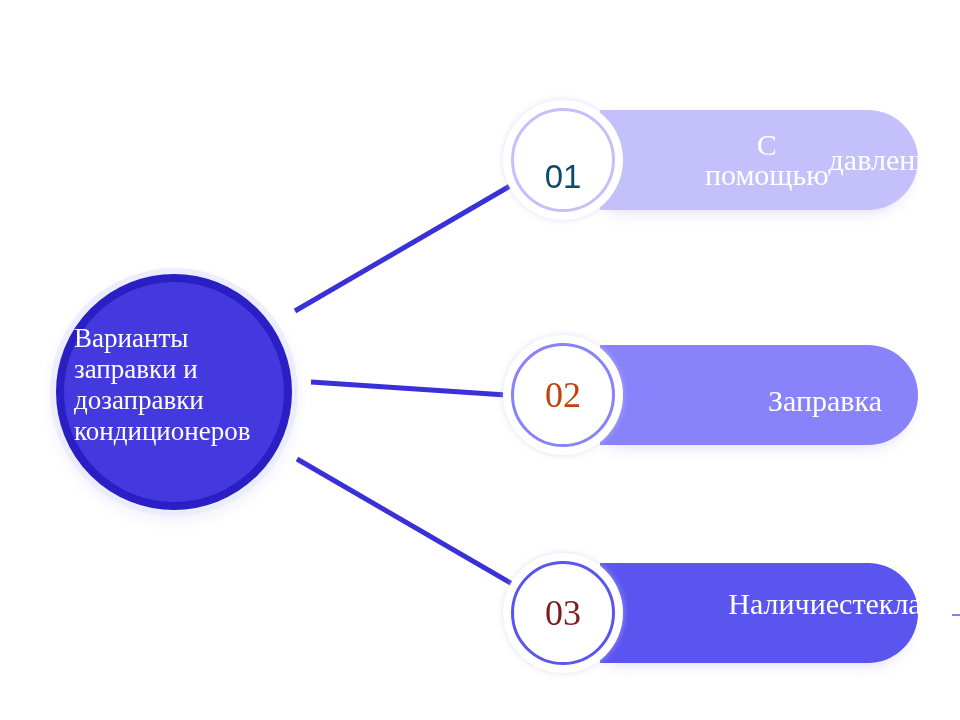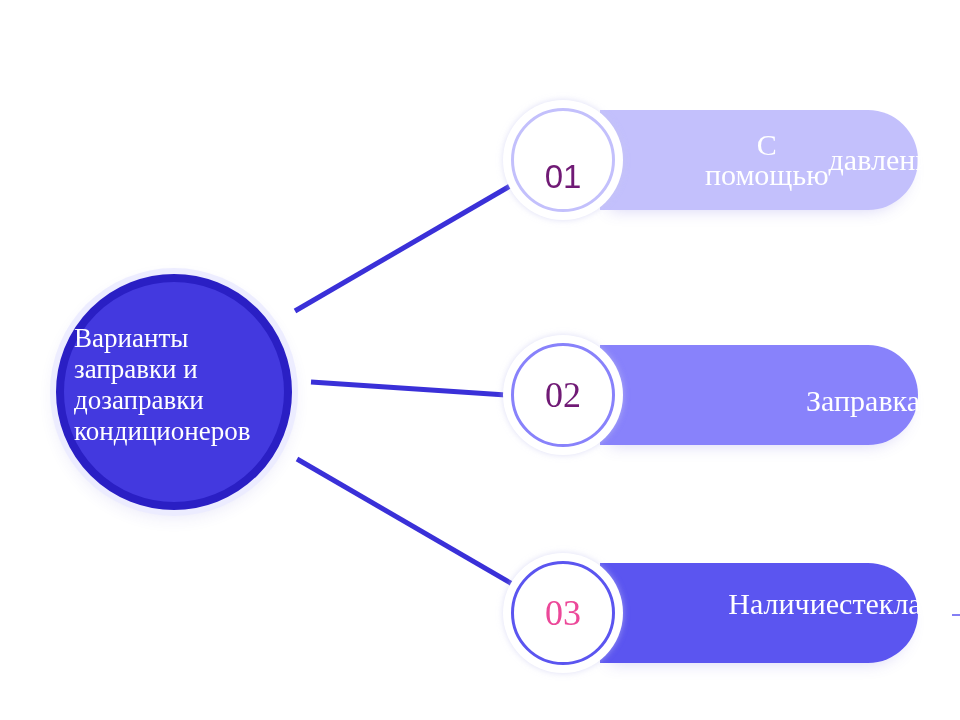--- a/index.html
+++ b/index.html
@@ -69,57 +69,57 @@
           <circle cx="37" cy="9" r="2"></circle>
         </g>
     </svg>
   </div>
   <div class="pill-text" style="left:230px; top:2px; height:100px;">
     <span>С помощью</span>
     <span>давления</span>
   </div>
   <div class="num-halo"></div>
   <div class="num-ring" style="border-color:#c3c0fc;">
-    <span class="num sans" style="color:#701a75;margin-top:34px;">01</span>
+    <span class="num sans" style="color:#0c4a6e;margin-top:34px;">01</span>
   </div>
 </div>
 
 <div class="item" style="top:343px;">
   <div class="pill" style="background:#8882fb;">
     <div class="divider"></div>
     <svg class="icon" viewBox="0 0 44 40">
       <g stroke="#ffffff" stroke-width="2.2" fill="none">
         <line x1="7" y1="24" x2="7" y2="12"></line>
           <polyline points="3.5,15.5 7,12 10.5,15.5"></polyline>
         <line x1="13" y1="12" x2="13" y2="24"></line>
           <polyline points="9.5,20.5 13,24 16.5,20.5"></polyline>
       </g>
       <path d="M4 34 Q6 27 13 27 Q16 21 24 22 Q30 20 33 26 Q38 25 42 29 Q43 32 42 34 Z" fill="#ffffff"></path>
     </svg>
   </div>
-  <div class="pill-text" style="left:230px; top:2px; height:112px;justify-content:flex-end;">
+  <div class="pill-text" style="left:230px; top:2px; height:112px;">
     <span>Заправка</span>
   </div>
   <div class="num-halo"></div>
   <div class="num-ring" style="border-color:#8882fb;">
-    <span class="num" style="color:#701a75;">02</span>
+    <span class="num" style="color:#c2410c;">02</span>
   </div>
 </div>
 
 <div class="item" style="top:561px;">
   <div class="pill" style="background:#5b55f0;">
     <div class="divider" style="left:328px;"></div>
     <svg class="icon" style="left:348px;" viewBox="0 0 44 40">
       <rect x="15" y="7" width="14" height="6" rx="1" fill="none" stroke="#ffffff" stroke-width="2"></rect>
       <rect x="4" y="12" width="36" height="22" rx="2" fill="#ffffff"></rect>
       <line x1="4" y1="22" x2="40" y2="22" stroke="#5b55f0" stroke-width="1.5"></line>
       <rect x="16" y="19" width="12" height="6" fill="#ffffff" stroke="#5b55f0" stroke-width="1.5"></rect>
     </svg>
   </div>
   <div class="pill-text" style="left:230px; top:2px; height:80px; line-height:29px;">
     <span>Наличие</span>
     <span>стекла</span>
   </div>
   <div class="num-halo"></div>
   <div class="num-ring" style="border-color:#5b55f0;">
-    <span class="num" style="color:#ec4899;">03</span>
+    <span class="num" style="color:#7f1d1d;">03</span>
   </div>
 </div>
 
 </body></html>

